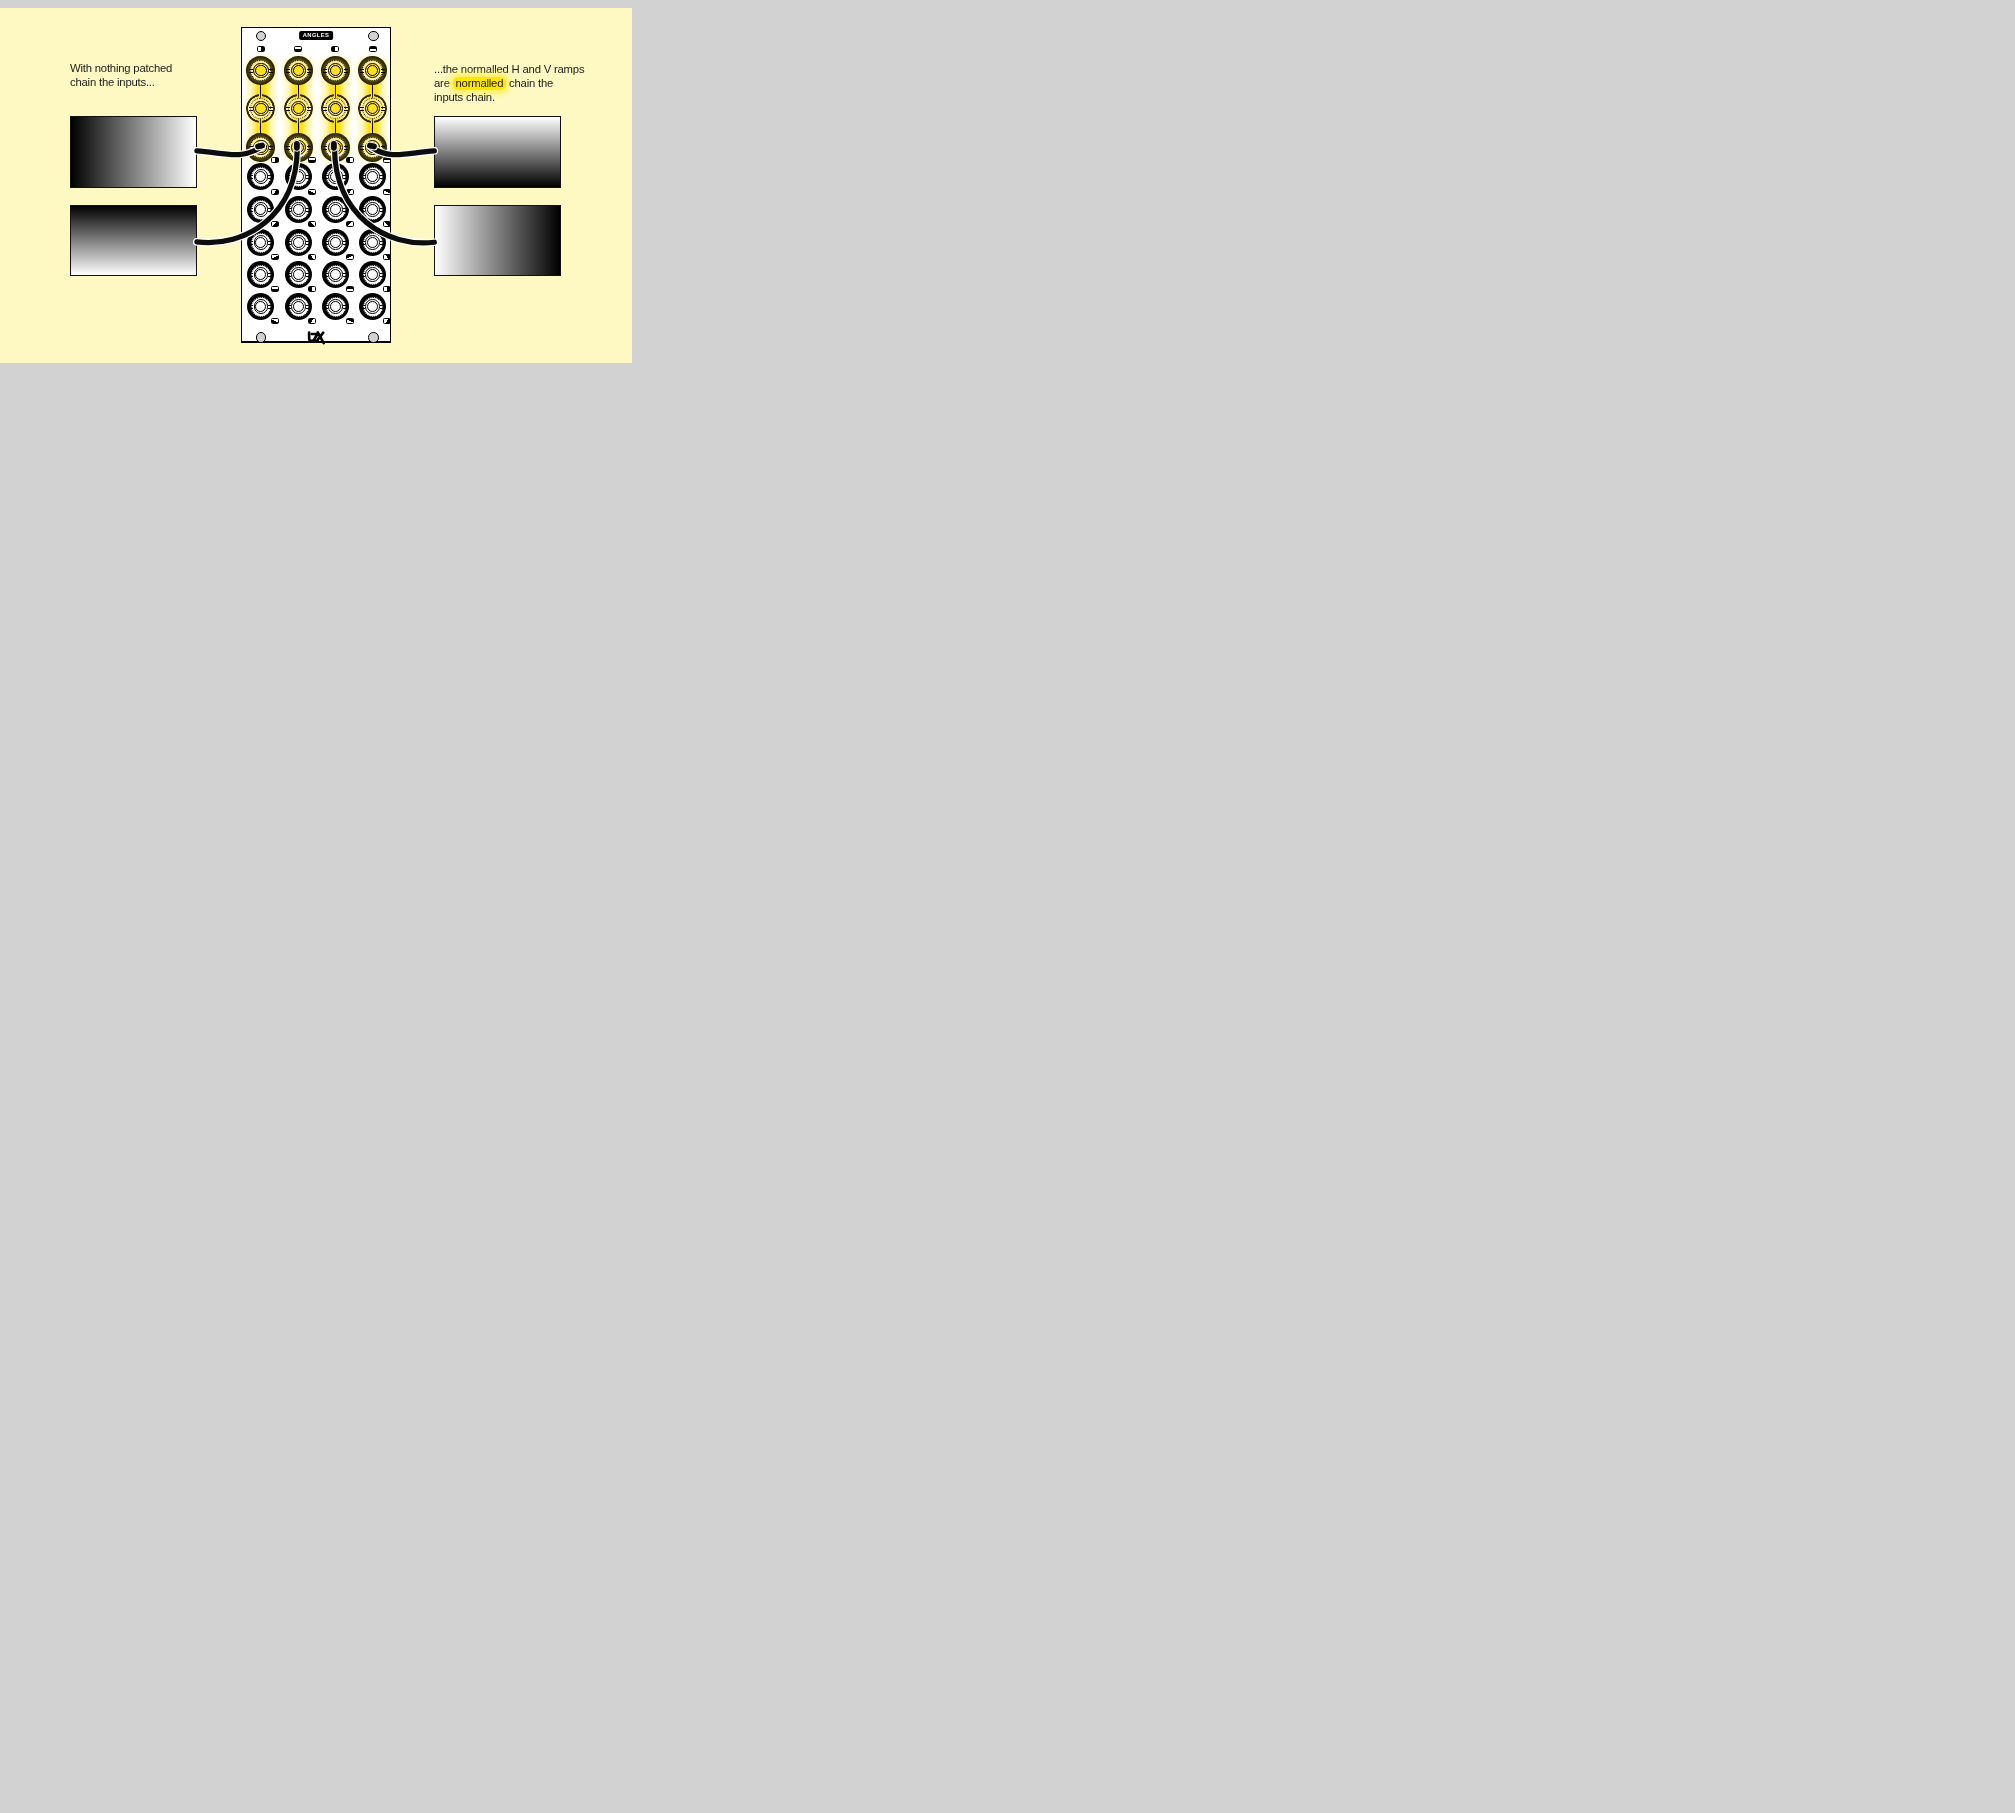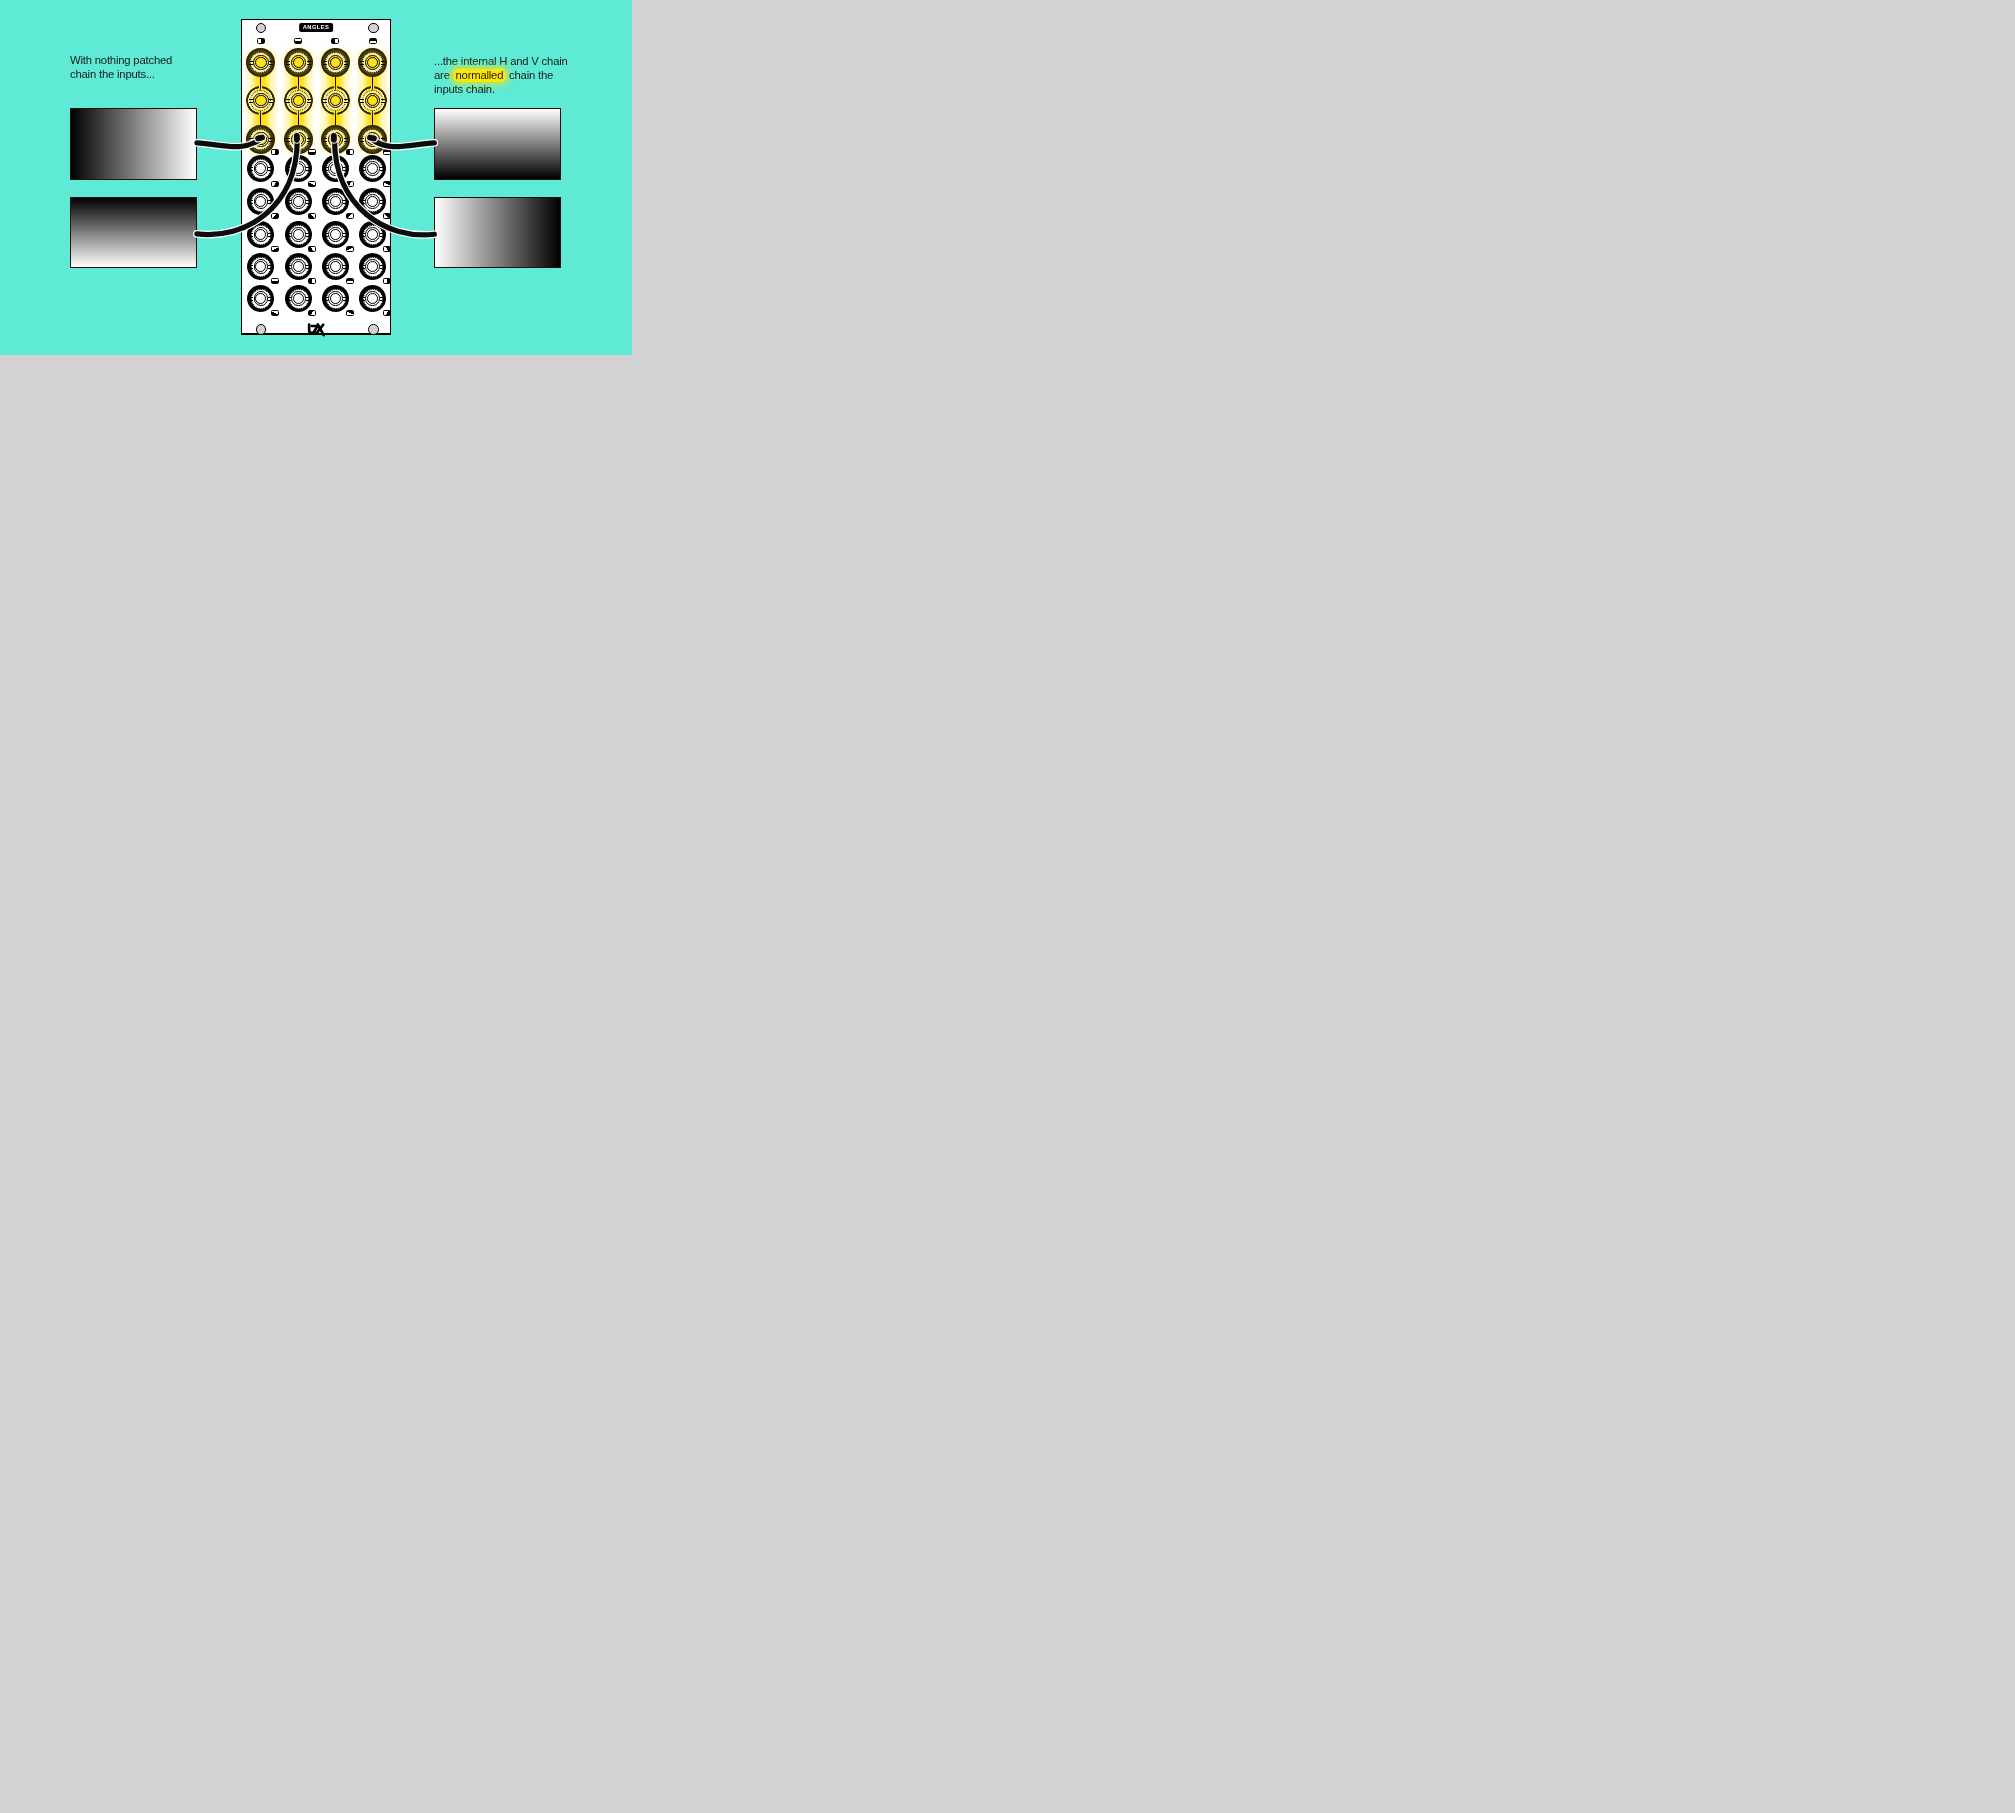--- a/index.html
+++ b/index.html
@@ -1,17 +1,17 @@
 <!DOCTYPE html>
 <html style="font-size:6.4px"><head>
 <meta charset="utf-8">
 <style>
   html,body{margin:0;padding:0;background:#d2d2d2;}
   #stage{position:relative;width:632px;height:355px;overflow:hidden;
-         font-family:"Liberation Sans","DejaVu Sans",sans-serif;background:#5eead4;}
+         font-family:"Liberation Sans","DejaVu Sans",sans-serif;background:#fef9c3;margin-top:8px;}
   #stage *{box-sizing:border-box;}
 
   .caption{position:absolute;color:#1b1b1b;font-size:11.3px;line-height:14px;
            letter-spacing:-0.2px;font-weight:400;white-space:nowrap;z-index:1;}
   .hl{background:#ffe600;padding:0.4px 2.8px 0.8px 2.8px;border-radius:5px;
       box-shadow:0 0 6.4px 3.6px rgba(255,230,0,.55);}
 
   .ramp{position:absolute;border:0.8px solid #111;z-index:1;}
 
   #panel{position:absolute;left:241px;top:19px;width:150px;height:316px;
@@ -53,21 +53,21 @@
 <body>
 
 <div id="stage">
 
   <div class="caption" style="left:70px;top:53px;">
     <div>With nothing patched</div>
     <div>chain the inputs...</div>
   </div>
 
   <div class="caption" style="left:434px;top:54px;">
-    <div>...the internal H and V chain</div>
+    <div>...the normalled H and V ramps</div>
     <div><span>are </span><span class="hl">normalled</span><span> chain the</span></div>
     <div>inputs chain.</div>
   </div>
 
   <div id="panel">
     <div id="title-label">ANGLES</div>
 
     <svg id="lzx" width="18.5" height="13.7" viewBox="0 0 62 46">
       <g fill="none" stroke="#000" stroke-width="9" stroke-linecap="round" stroke-linejoin="round">
         <path d="M8 5 V25 Q8 33 16 33 H36"></path>

